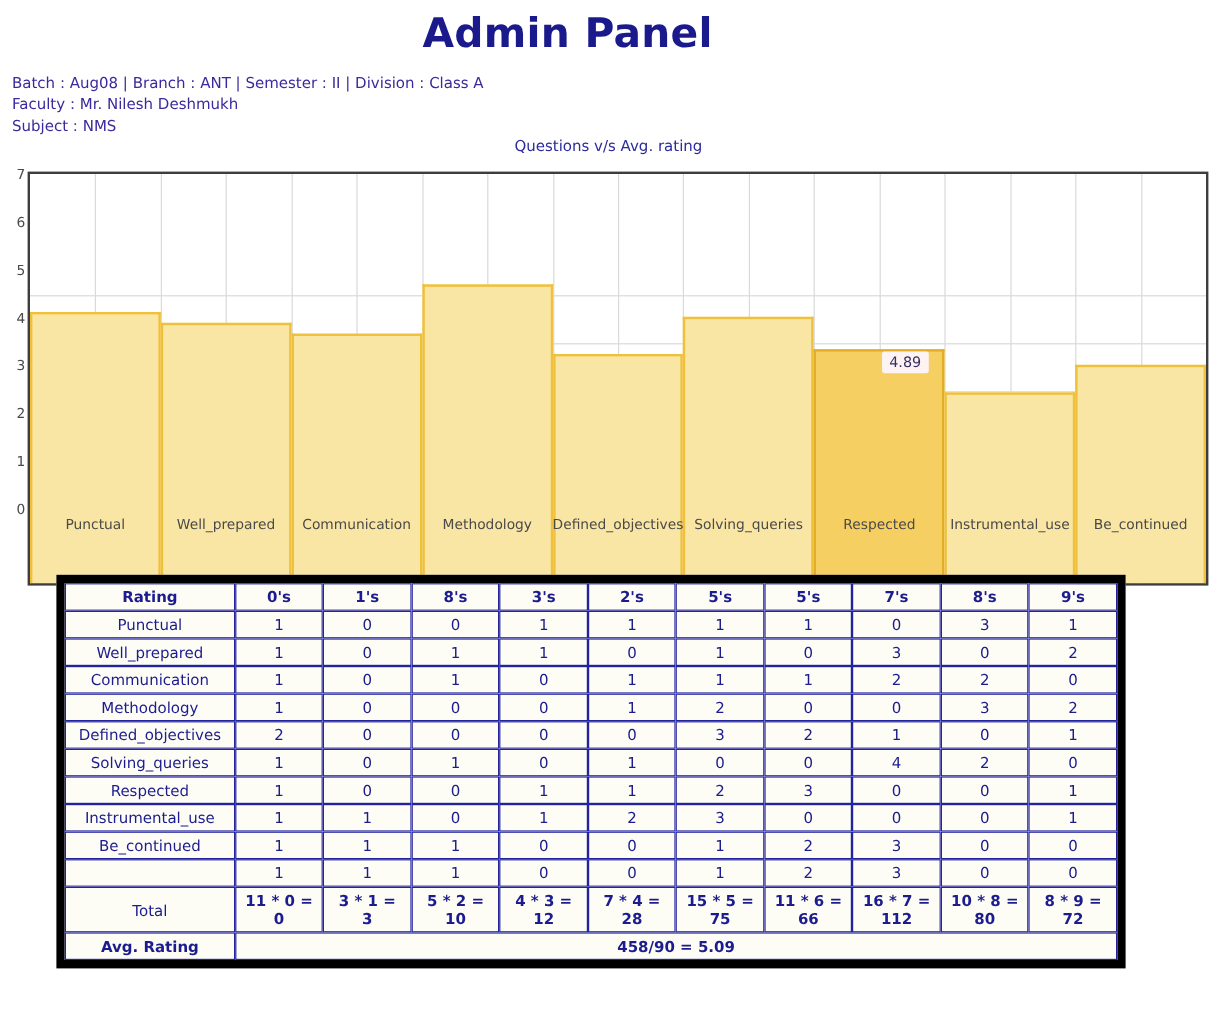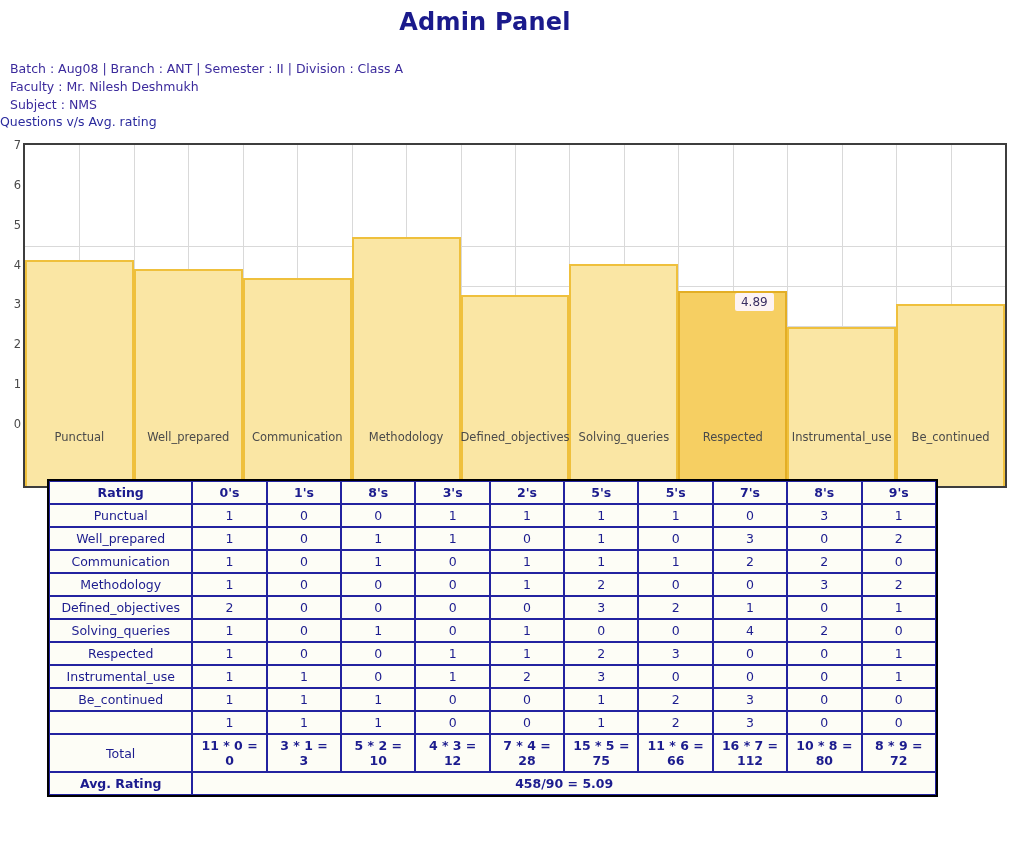--- a/index.html
+++ b/index.html
@@ -12,40 +12,39 @@
   #page {
     position: relative;
     width: 1014px; height: 860px;
     overflow: hidden;
   }
   
   .page-title {
     position: absolute;
     top: 8px; left: 0; width: 946px;
     text-align: center;
-    font-size: 24px;
+    font-size: 34px;
     font-weight: bold;
     color: #1a1a8c;
     letter-spacing: 0.2px;
-    margin-left: 12px;
   }
   .meta-block {
     position: absolute;
     left: 10px; top: 60px;
     font-size: 12.5px;
     color: #3b2a9c;
     line-height: 18px;
   }
   .meta-line { white-space: nowrap; }
 
   
   .chart-title {
     position: absolute;
     left: 0; top: 114px; width: 1014px;
-    text-align: left;
+    text-align: center;
     font-size: 12.5px;
     color: #2b2b9e;
   }
   .chart-wrap {
     position: absolute;
     left: 0px; top: 138px;
     width: 1014px; height: 312px;
   }
   .plot {
     position: absolute;
@@ -121,21 +120,21 @@
     transform: translateX(-50%);
   }
 
   
   .rating-table {
     position: absolute;
     left: 47px; top: 479px;
     width: 891px;
     border-collapse: separate;
     border-spacing: 0;
-    border: 2px solid #000000;
+    border: 7px solid #000000;
     background: #fdfdf6;
   }
   .rating-table td, .rating-table th {
     border: 1px solid #2323a0;
     color: #1c1c8e;
     font-size: 12.5px;
     text-align: center;
     padding: 3px 2px;
     font-weight: normal;
     line-height: 15px;

